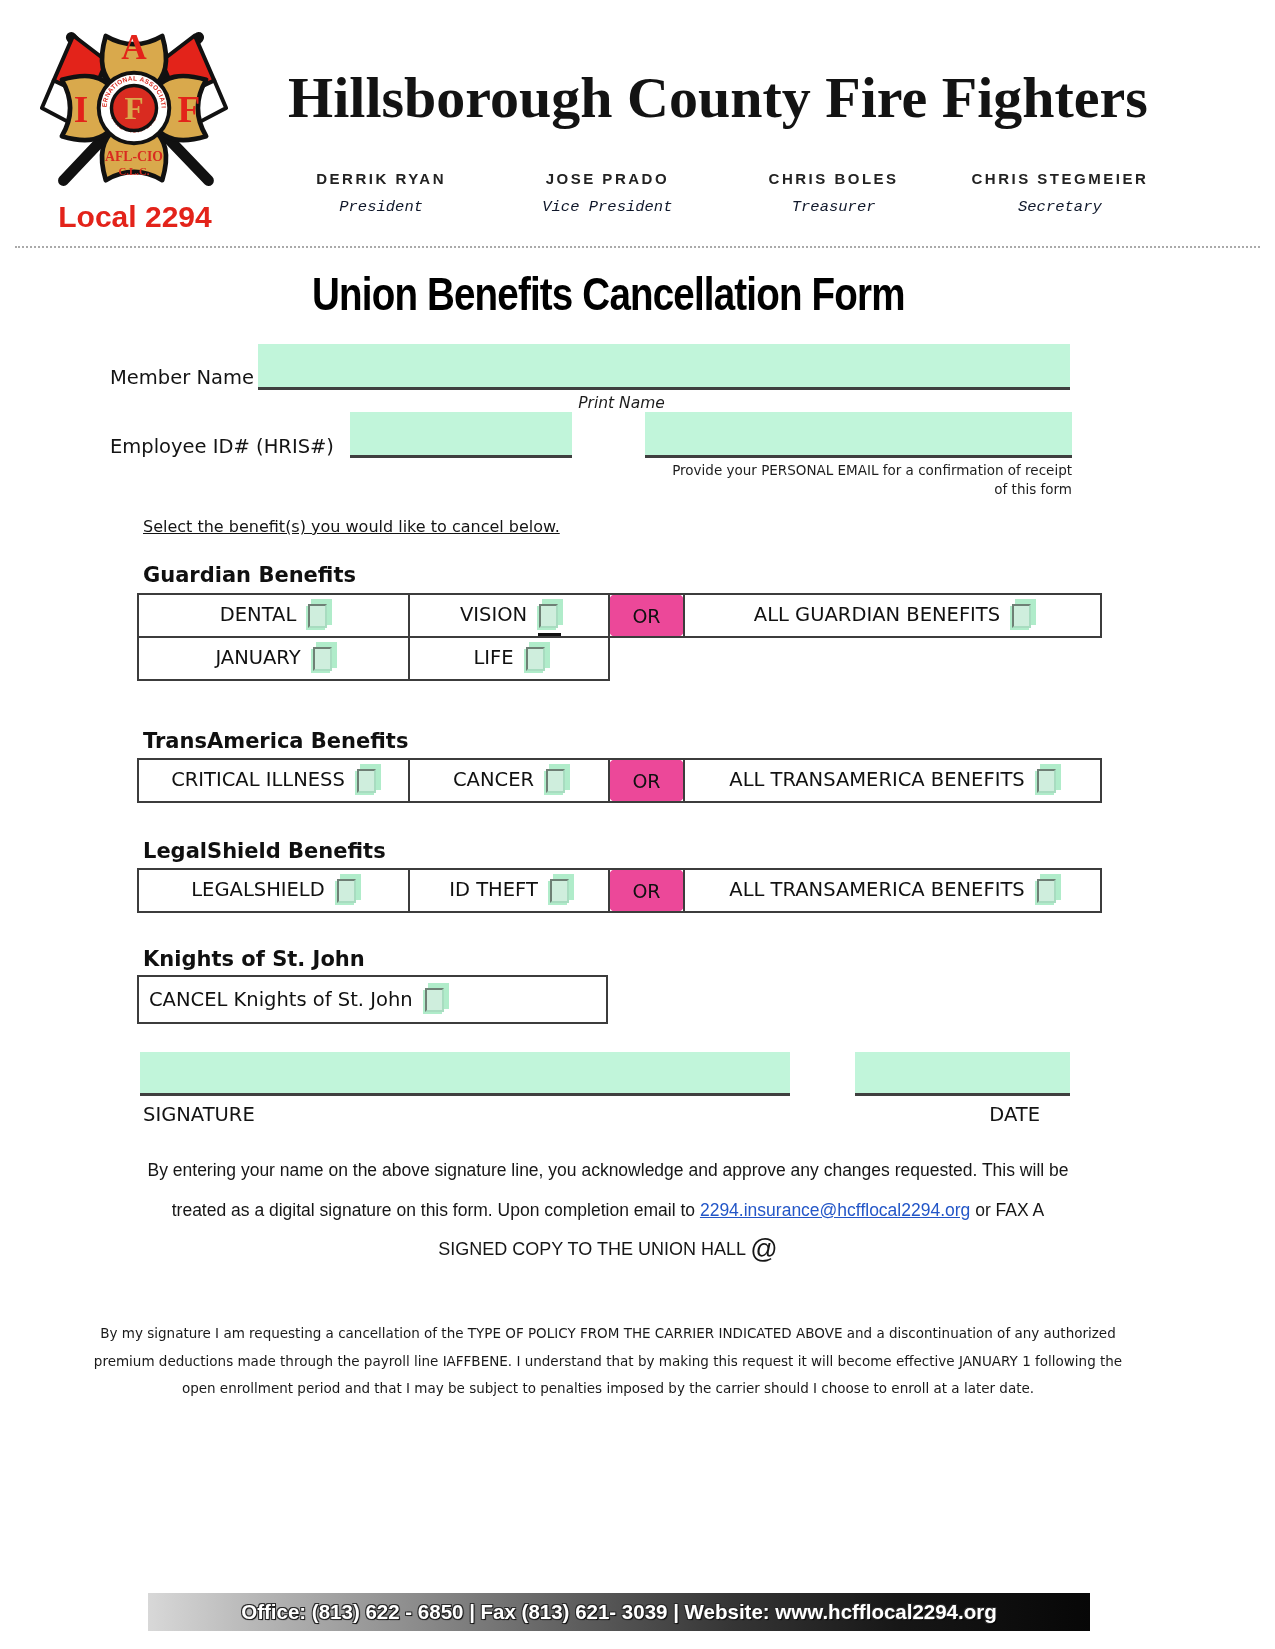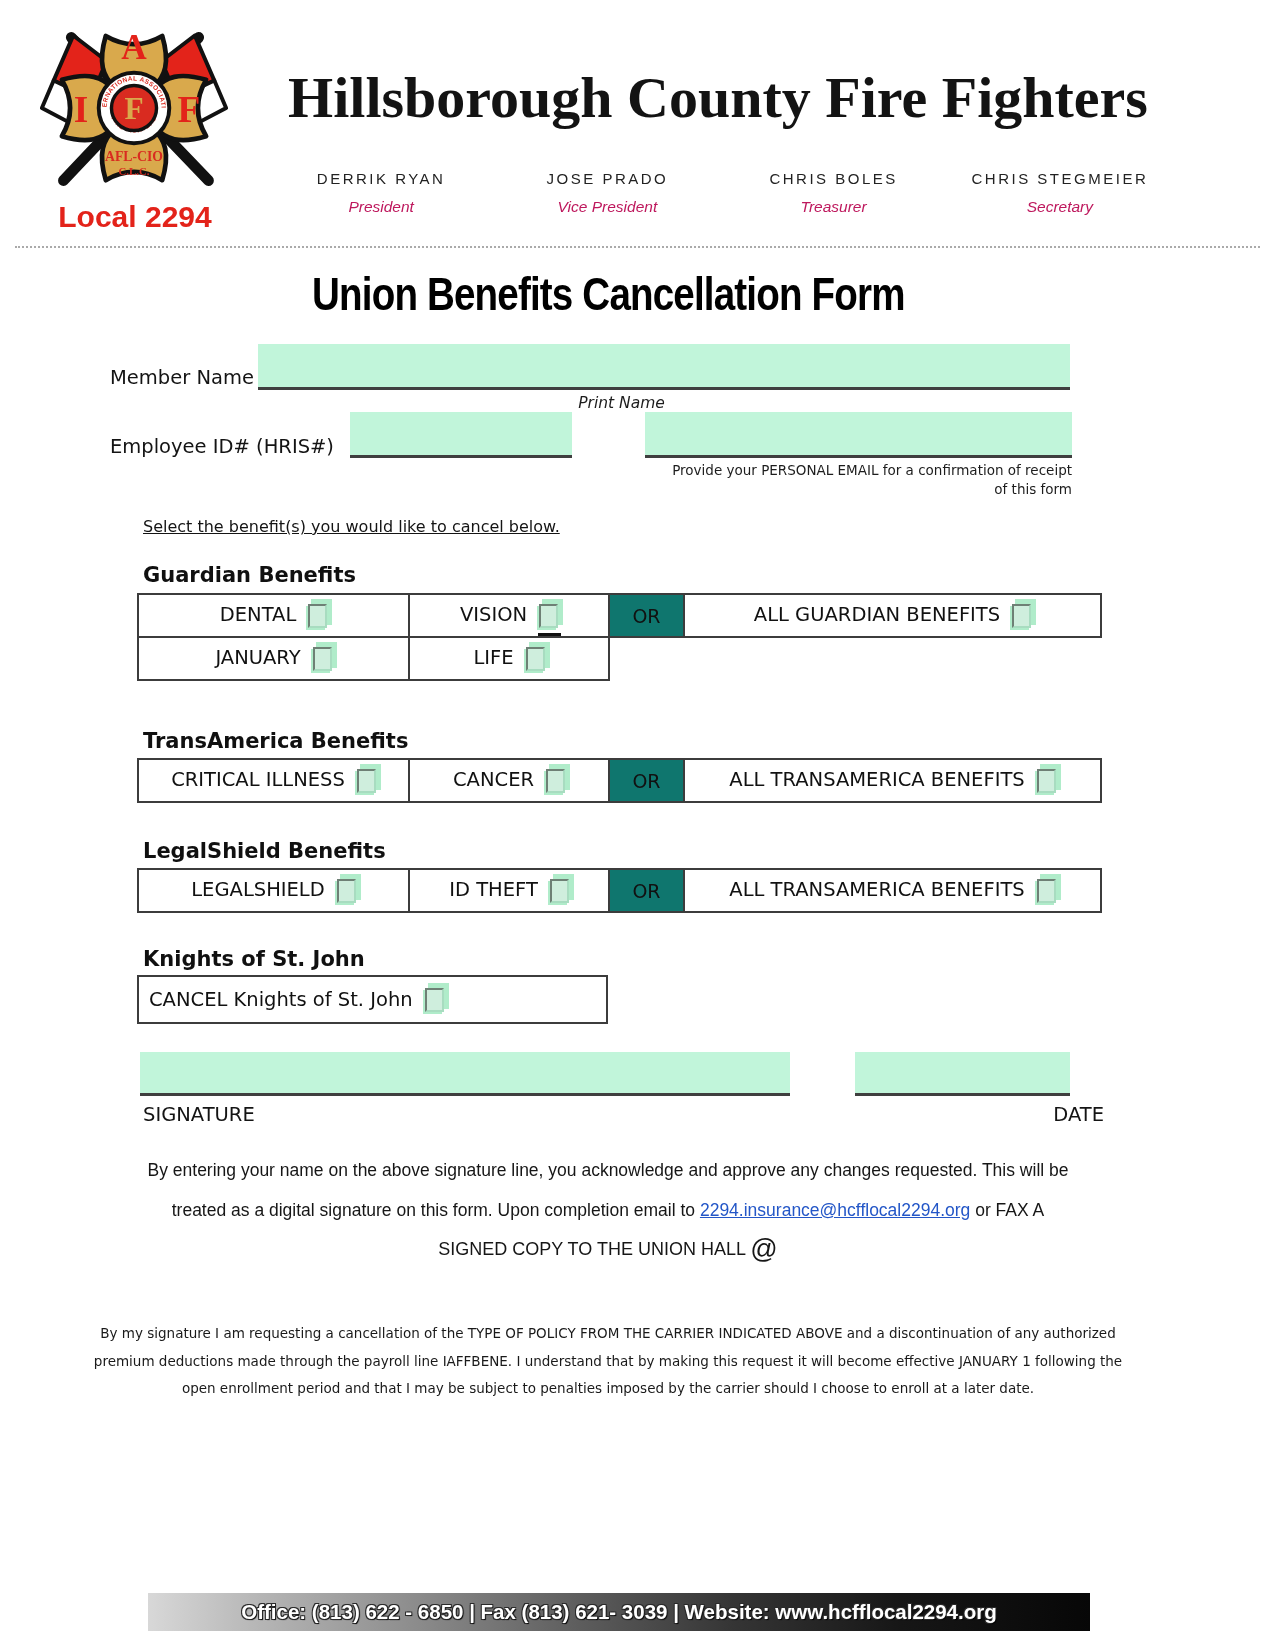--- a/index.html
+++ b/index.html
@@ -16,26 +16,26 @@
     position:absolute; left:30px; top:200px; width:210px; text-align:center;
     font-family:"Liberation Sans", sans-serif; font-weight:800; font-size:30px; color:#e3231a;
   }
   .org-title {
     position:absolute; left:248px; top:64px; width:940px; text-align:center;
     font-family:"Liberation Serif", serif; font-weight:600; font-size:58px; color:#131313; white-space:nowrap;
   }
   .officers { position:absolute; left:268px; top:170px; width:905px; display:flex; }
   .officer { flex:1; text-align:center; }
   .officer .name {
-    font-family:"Liberation Sans", sans-serif; font-weight:400; font-size:15px;
+    font-family:"Liberation Sans", sans-serif; font-weight:700; font-size:15px;
     letter-spacing:2.5px; color:#222; white-space:nowrap;
   }
   .officer .title {
-    margin-top:11px; font-family:Liberation Sans, sans-serif; font-style:italic;
-    font-size:15.5px; color:#be185d;
+    margin-top:11px; font-family:Liberation Mono, monospace; font-style:italic;
+    font-size:15.5px; color:#0f172a;
   }
   
   .center-col { position:absolute; left:0; width:1216px; text-align:center; }
   
   .form-title-line { top:266px; }
   .form-title {
     display:inline-block; font-family:"Liberation Sans", sans-serif; font-weight:800;
     font-size:47px; letter-spacing:-1px; color:#000;
     transform:scaleX(0.82); transform-origin:center;
   }
@@ -51,21 +51,21 @@
     position:absolute; left:143px; top:517px; font-size:16px;
     text-decoration:underline; color:#141414;
   }
   
   .section-heading { position:absolute; left:143px; font-size:21px; font-weight:700; color:#101010; }
   table.benefits { position:absolute; left:137px; border-collapse:collapse; table-layout:fixed; width:963px; }
   table.benefits td {
     border:2px solid #3c3c3c; height:43px; text-align:center; vertical-align:middle;
     font-size:19.5px; color:#111; white-space:nowrap; overflow:visible;
   }
-  table.benefits td.or-cell { background:#0f766e; font-size:19px; }
+  table.benefits td.or-cell { background:#ec4899; font-size:19px;border-radius:7px; }
   table.benefits td.blank { border:none; }
   .knights-box {
     position:absolute; left:137px; top:975px; width:471px; height:49px;
     border:2px solid #3c3c3c; display:flex; align-items:center; padding-left:10px;
     font-size:19.5px; color:#111; white-space:nowrap;
   }
   
   .cb {
     display:inline-block; width:19px; height:24px; margin-left:12px; vertical-align:middle;
     background:#cfeedd; border:2px solid;
@@ -249,21 +249,21 @@
 
   <div class="section-heading" style="top:947px;">Knights of St. John</div>
   <div class="knights-box">
     <span>CANCEL Knights of St. John</span>
       <span class="cb"></span>
   </div>
 
   <div class="green-field" style="left:140px; top:1052px; width:650px; height:44px;"></div>
   <div class="green-field" style="left:855px; top:1052px; width:215px; height:44px;"></div>
   <div class="sig-label" style="left:143px; top:1103px;">SIGNATURE</div>
-  <div class="sig-label" style="left:906px; top:1103px; width:198px; text-align:right;">DATE</div>
+  <div class="sig-label" style="left:842px; top:1103px; width:198px; text-align:right;">DATE</div>
 
   <div class="center-col ack-par"><span>By entering your name on the above signature line, you acknowledge and approve any changes requested. This will be
 treated as a digital signature on this form. Upon completion email to </span><a>2294.insurance@hcfflocal2294.org</a><span> or FAX A</span></div>
 
   <div class="center-col signed-copy"><span>SIGNED COPY TO THE UNION HALL</span> <span class="at-symbol">@</span></div>
 
 
   <div class="center-col fine-print">By my signature I am requesting a cancellation of the TYPE OF POLICY FROM THE CARRIER INDICATED ABOVE and a discontinuation of any authorized
 premium deductions made through the payroll line IAFFBENE. I understand that by making this request it will become effective JANUARY 1 following the
 open enrollment period and that I may be subject to penalties imposed by the carrier should I choose to enroll at a later date.</div>

